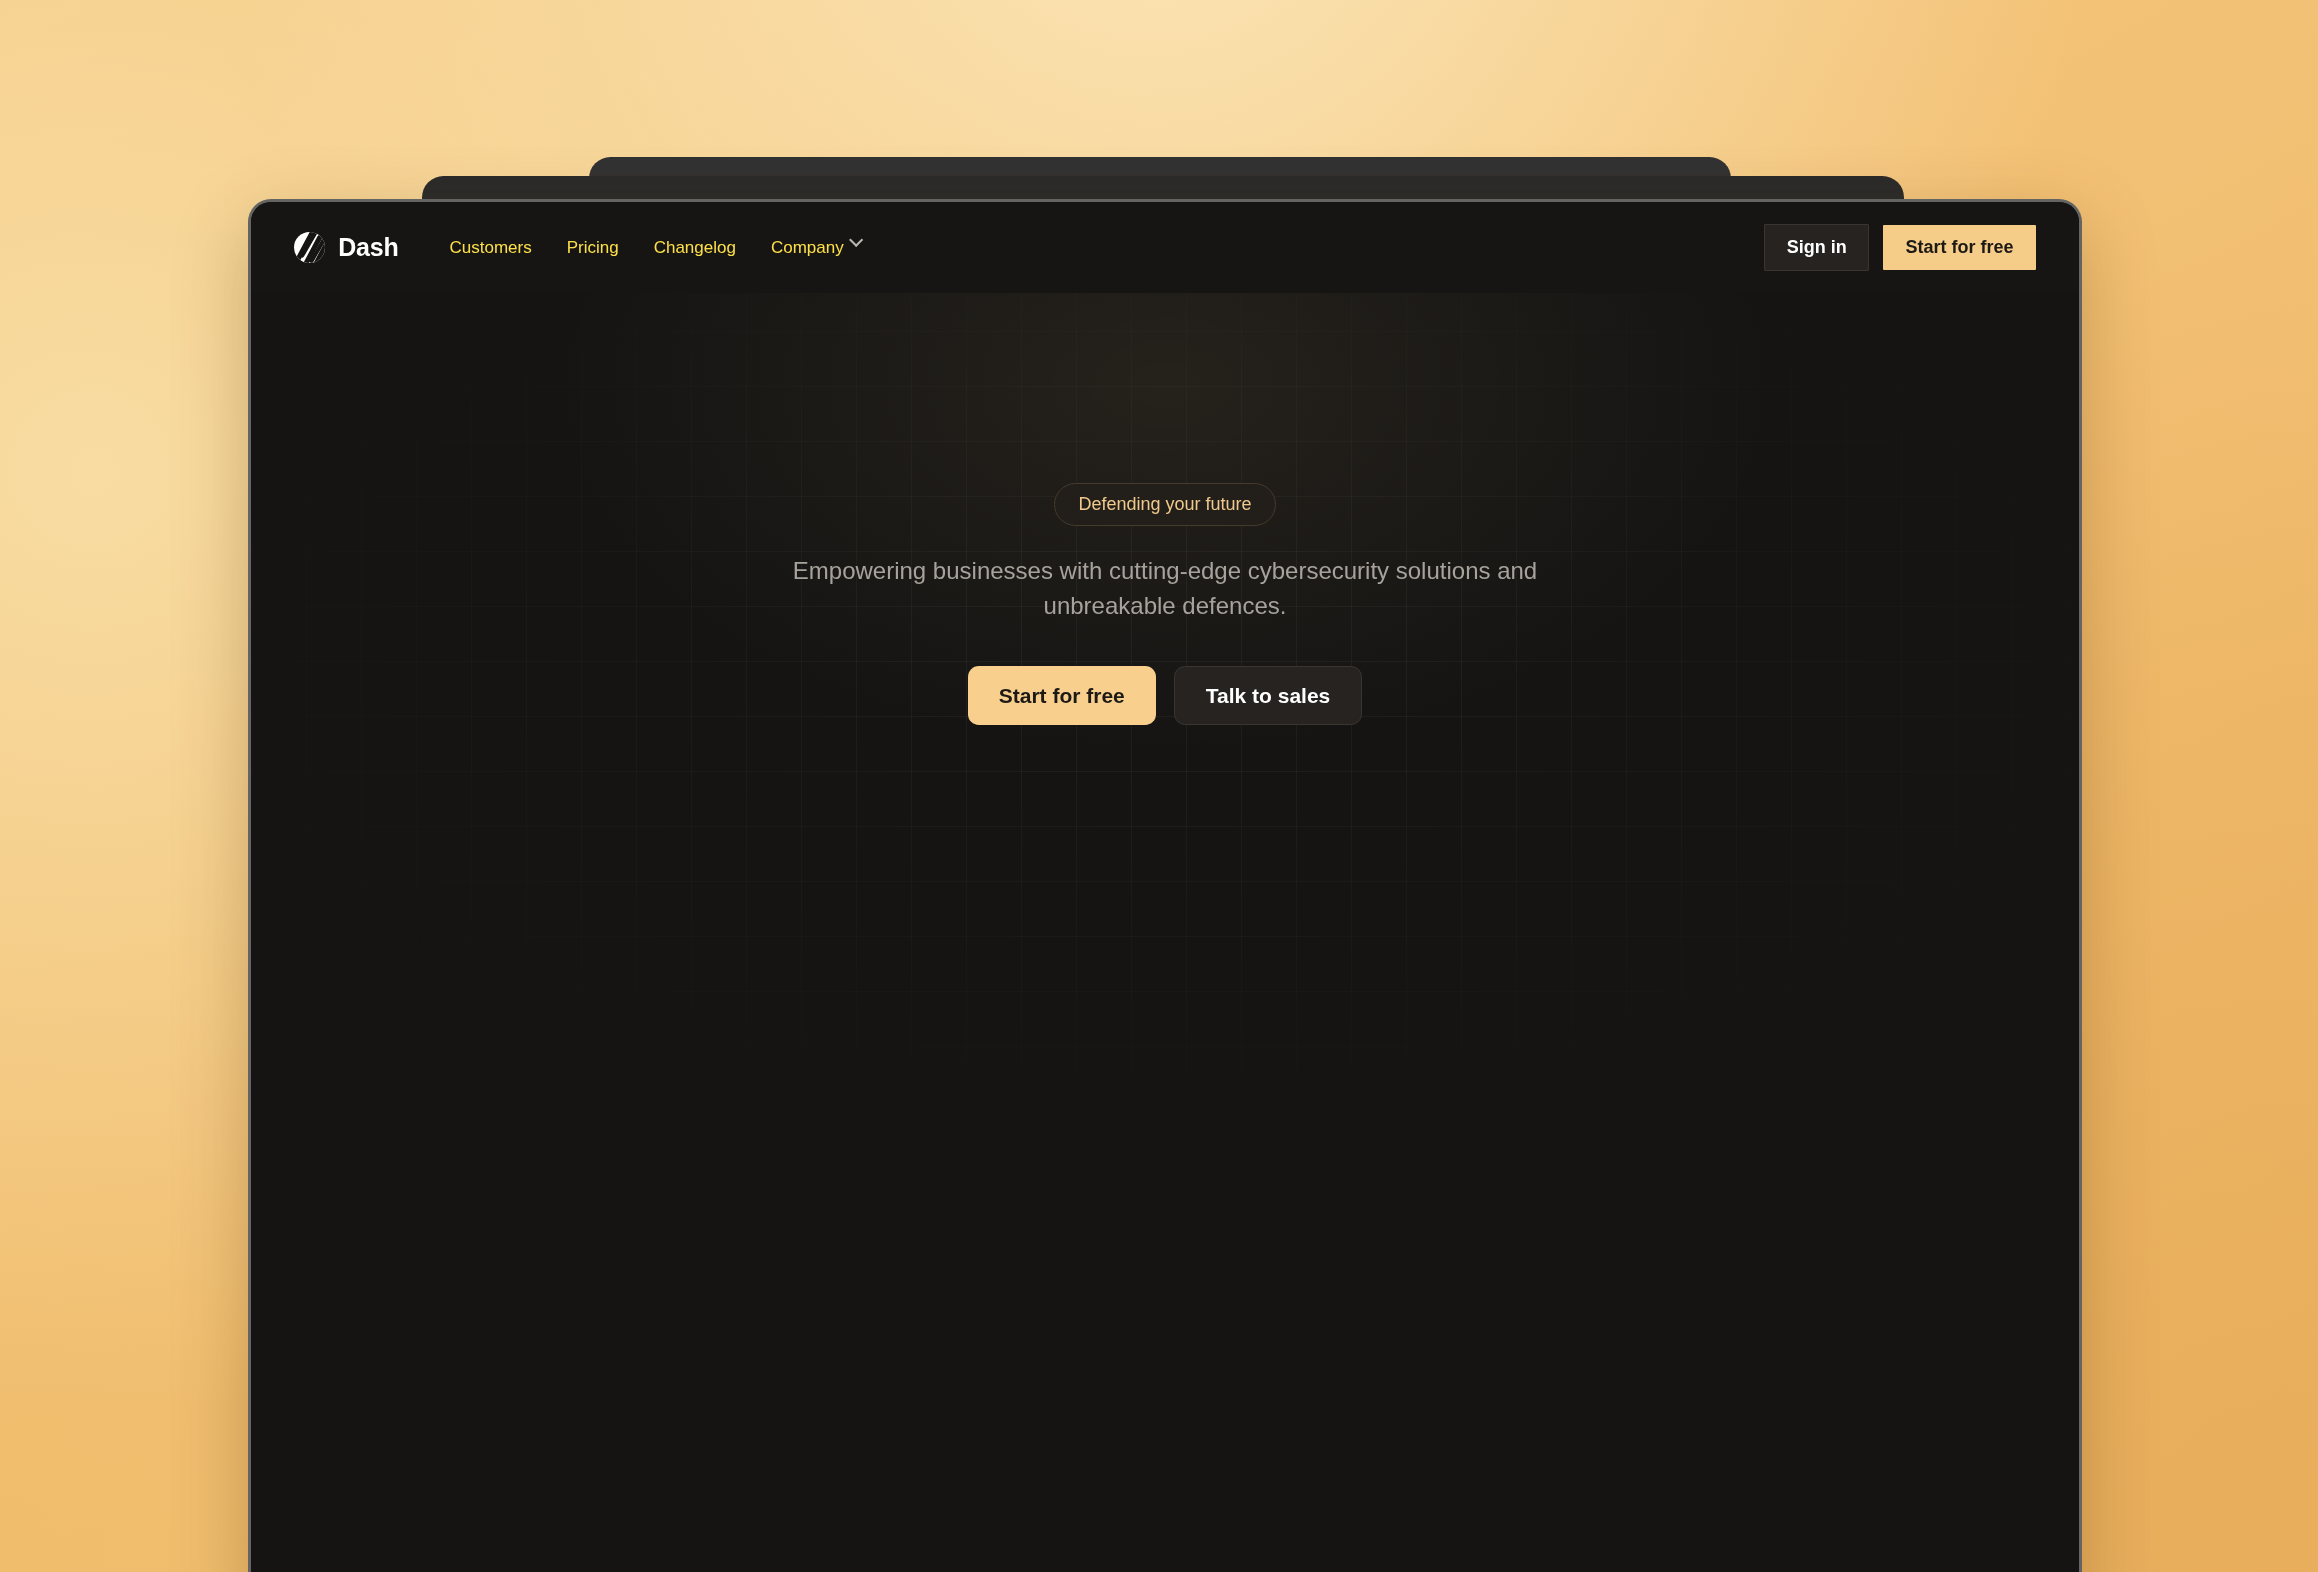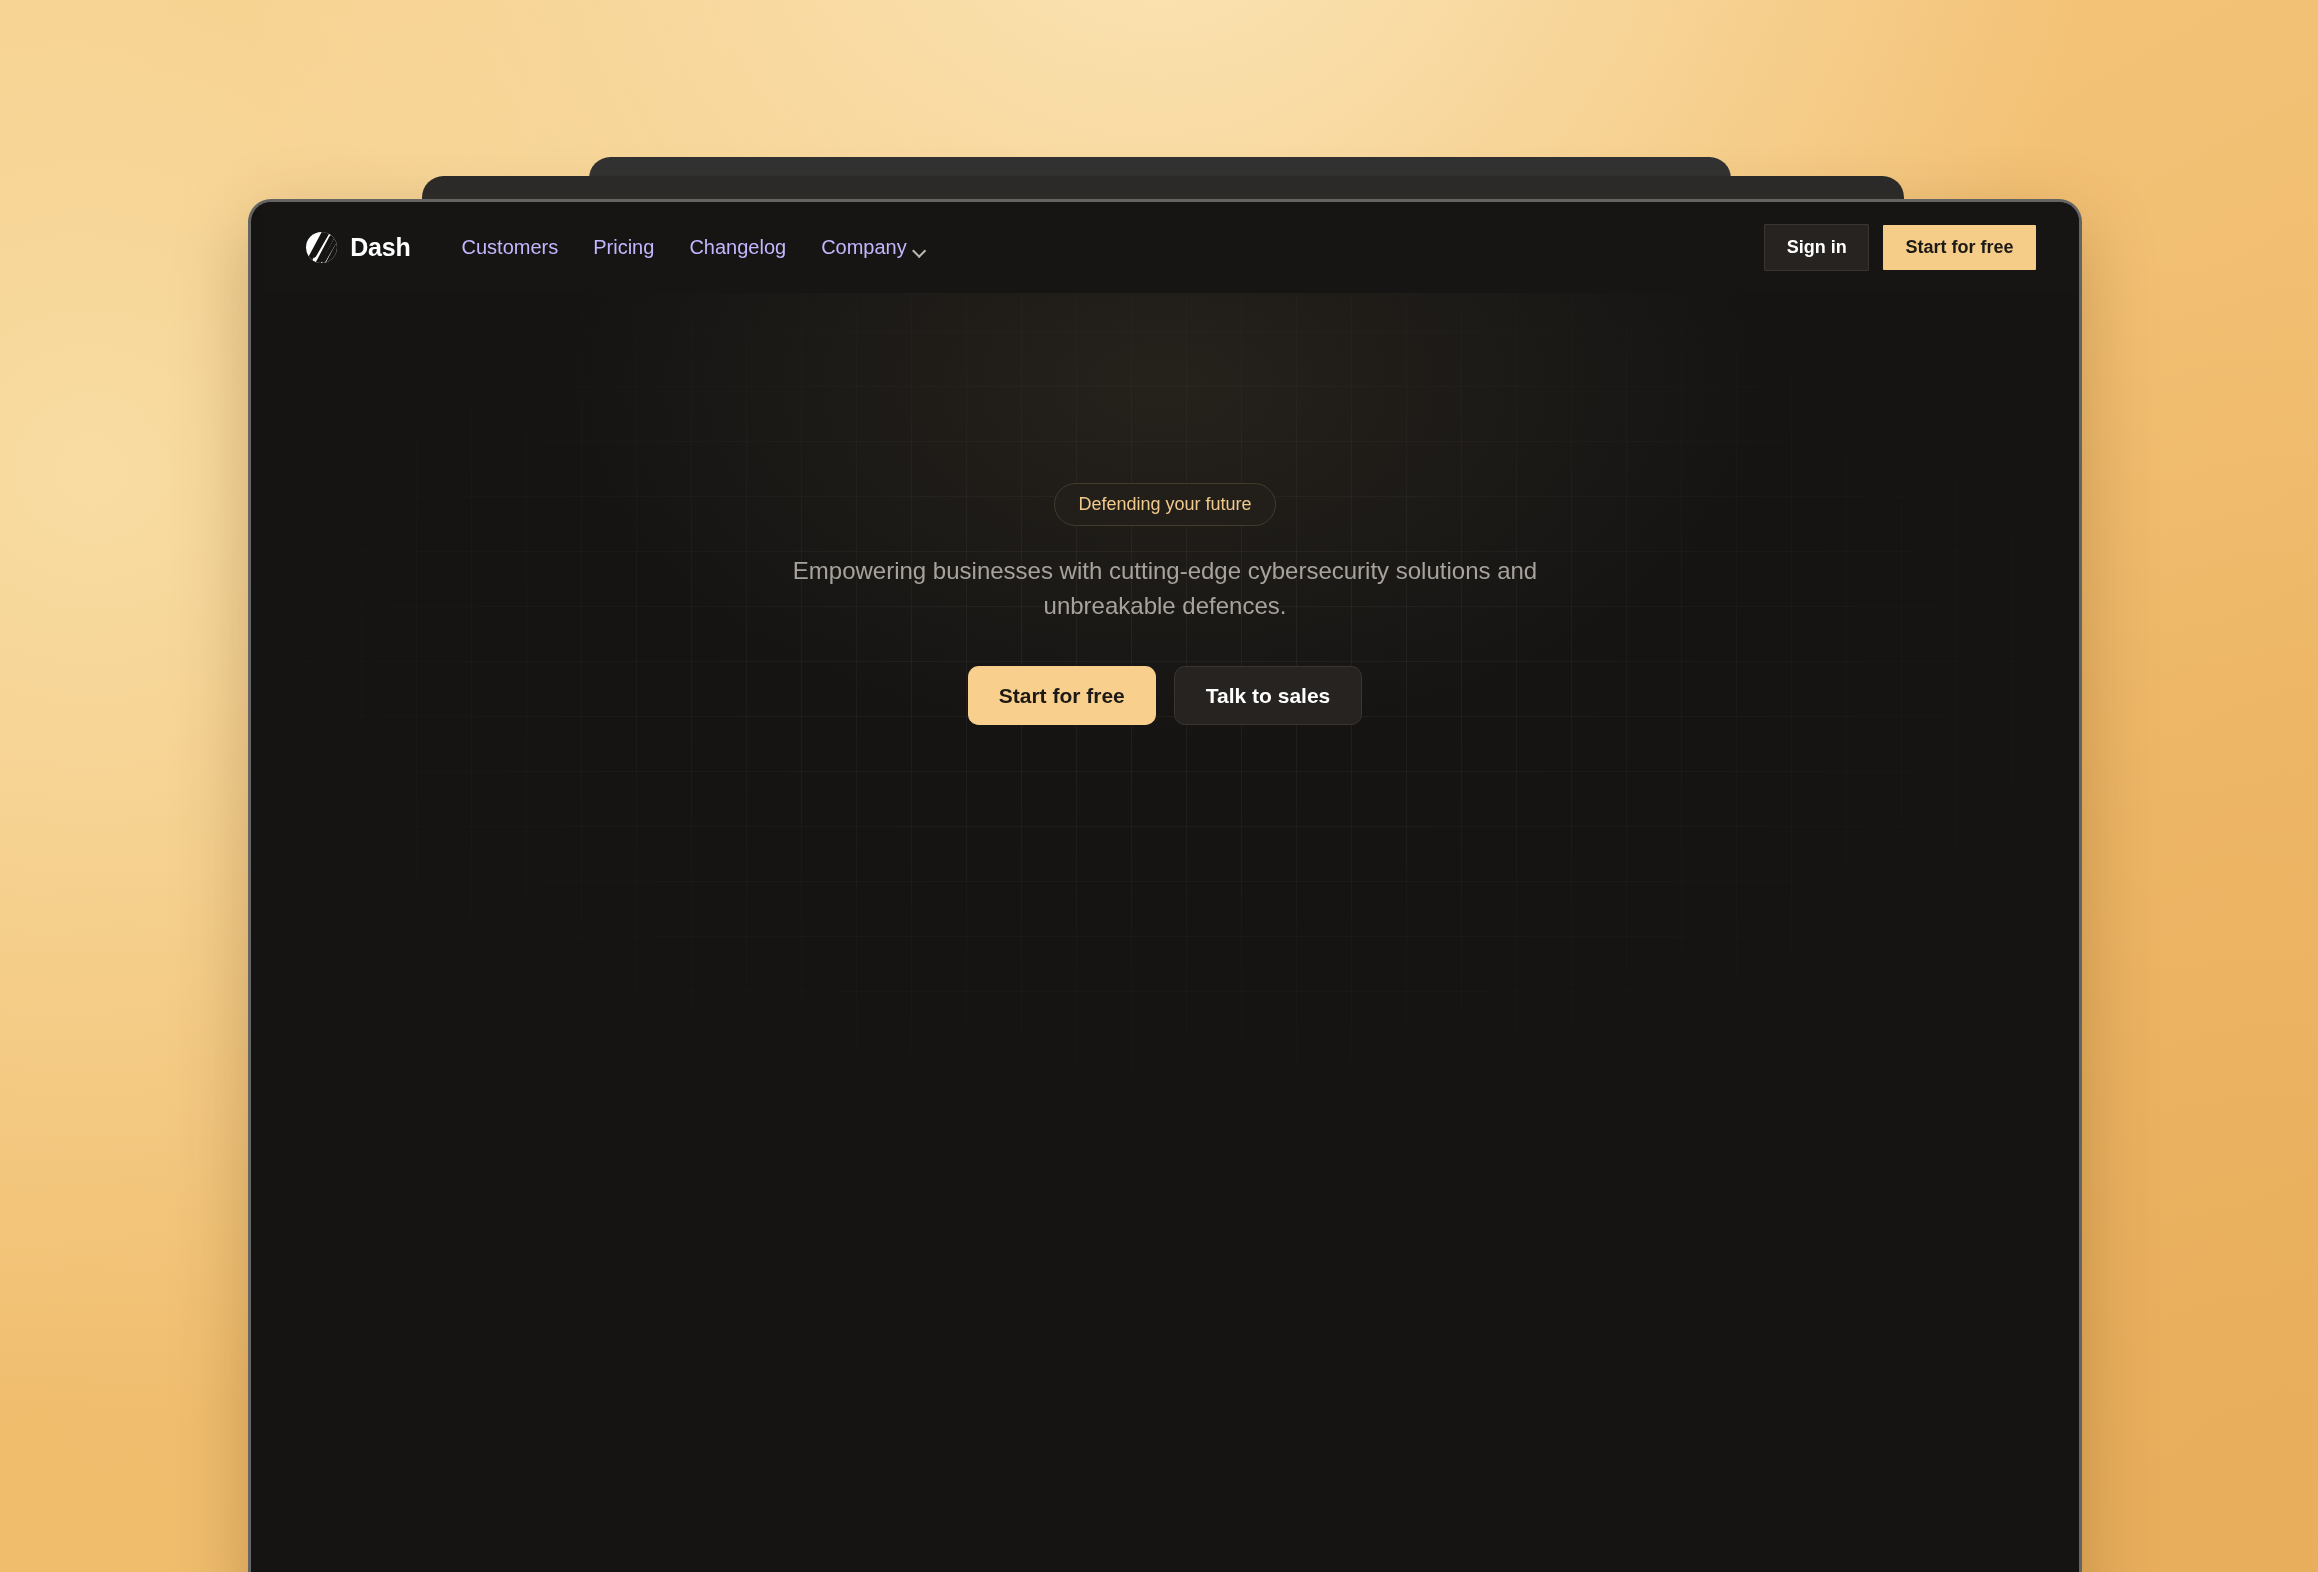--- a/index.html
+++ b/index.html
@@ -45,21 +45,20 @@
   }
 
   
   #navbar {
     position: relative;
     height: 91px;
     display: flex; align-items: center;
     padding: 0 43px;
     background: #161514;
     z-index: 6;
-    margin-left: 12px;
   }
   .brand { display: flex; align-items: center; gap: 13.2px; margin-right: 51px; }
   .brand-mark {
     width: 31px; height: 31px; border-radius: 50%;
     background: #ffffff; position: relative; overflow: hidden;
     display: block;
   }
   .brand-mark::before, .brand-mark::after {
     content: ""; position: absolute; background: #161514;
   }
@@ -70,22 +69,22 @@
   }
   .brand-mark::after {
     width: 33px; height: 4.1px; left: -0.8px; top: 9px;
     border-radius: 2.5px; transform: rotate(-60deg);
     box-shadow: 0 10.8px 0 #161514;
   }
   .brand-name { color: #fff; font-size: 25px; font-weight: 700; letter-spacing: -0.2px; }
 
   .nav-links { display: flex; align-items: center; gap: 35px; }
   .nav-link {
-    color: #c4b5fd; font-size: 20px; font-weight: 400; cursor: pointer;
-    display: flex; align-items: flex-end; gap: 7.5px;
+    color: #fde047; font-size: 17px; font-weight: 400; cursor: pointer;
+    display: flex; align-items: flex-start; gap: 7.5px;
   }
   .chev { width: 10.8px; height: 10.8px; display: inline-block; position: relative; top: -2.5px; }
   .chev::before {
     content: ""; position: absolute; left: 0; top: 0;
     width: 8.3px; height: 8.3px;
     border-right: 2px solid #bdb8b2; border-bottom: 2px solid #bdb8b2;
     transform: rotate(45deg);
   }
 
   .nav-actions { margin-left: auto; display: flex; align-items: center; gap: 14px; }

